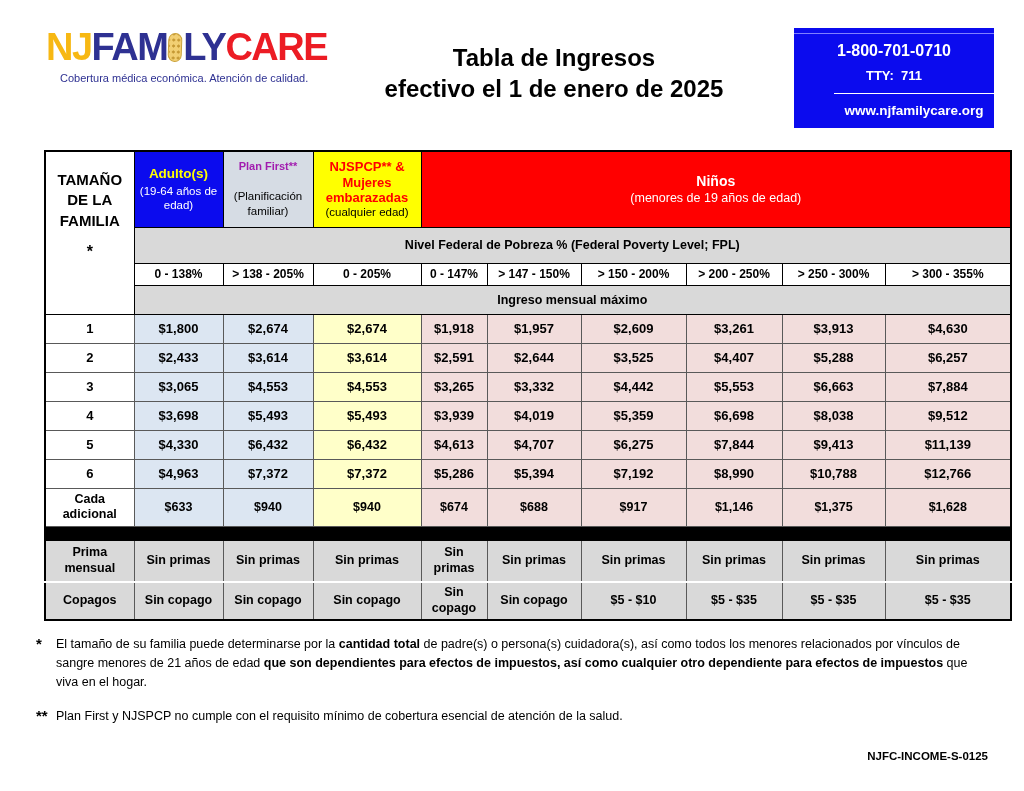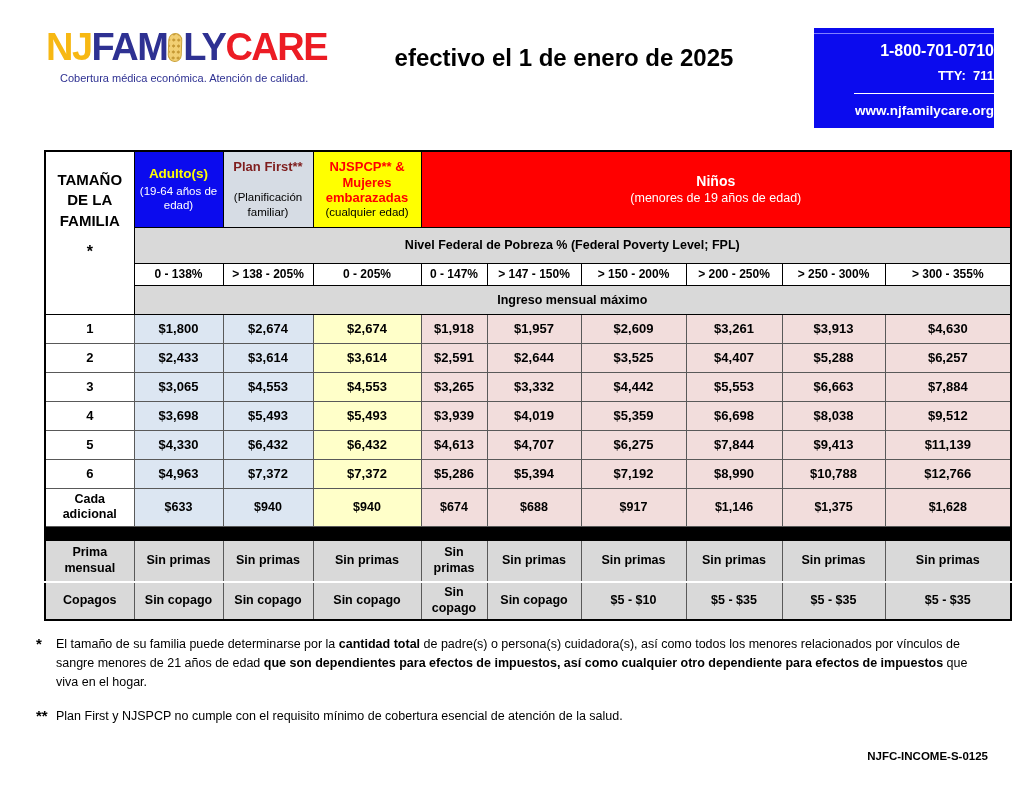--- a/index.html
+++ b/index.html
@@ -17,41 +17,41 @@
   .bandage { display:inline-block; width:14px; height:29px; background:#f2cf73; border:1px solid #caa23c; border-radius:7px;
              margin:0 1px; vertical-align:-2px; transform:rotate(2deg);
              background-image:radial-gradient(#c49732 1px, rgba(0,0,0,0) 1.6px); background-size:5px 6px; background-position:2px 3px; }
   .logo-a { position:relative; display:inline-block; }
   .logo-heart { position:absolute; left:52%; transform:translateX(-50%); bottom:2px; font-size:14px; color:#fff; line-height:1; letter-spacing:0; }
   .tagline { margin-top:6px; margin-left:14px; font-size:11px; color:#2e3192; }
 
   .title-block { flex:1 1 auto; text-align:center; padding-top:14px; }
   .title-line { font-size:24px; font-weight:bold; line-height:1.3; }
 
-  .contact-box { flex:0 0 auto; width:180px; background:#0b0bee; color:#fff; text-align:right; }
+  .contact-box { flex:0 0 auto; width:200px; background:#0b0bee; color:#fff; text-align:center; }
   .contact-strip { height:6px; border-bottom:1px solid #7f7fff; }
   .contact-phone { font-size:16px; font-weight:bold; padding:8px 0 2px; }
   .contact-tty { font-size:13px; font-weight:bold; padding:6px 0 10px; white-space:pre; }
   .contact-web { font-size:13.5px; font-weight:bold; border-top:1px solid #ffffff; padding:9px 0 10px;margin-left:40px; }
 
   
   table.income-table { margin:22px 0 0 44px; width:966px; border-collapse:collapse; table-layout:fixed; border:2px solid #000; }
   .income-table td { text-align:center; vertical-align:middle; padding:1px 4px; border:1px solid #595959; }
 
   
   td.corner { background:#fff; font-size:15px; font-weight:bold; line-height:1.35; vertical-align:top; padding-top:18px; border:1px solid #000; }
   .corner-ast { margin-top:10px; font-size:16px; }
 
   
   .cat-row td { height:76px; border:1px solid #000; }
   td.hdr-adulto { background:#0b0bee; }
   .hdr-adulto .hd-title { color:#ffff00; font-size:13.5px; font-weight:bold; line-height:1.2; }
   .hdr-adulto .hd-sub { color:#ffffff; font-size:11.5px; line-height:1.25; margin-top:2px; }
   td.hdr-planfirst { background:#d6dce4; }
-  .hdr-planfirst .hd-title { color:#7f1d1d; font-size:13px; font-weight:bold; line-height:1.2; }
+  .hdr-planfirst .hd-title { color:#a21caf; font-size:11px; font-weight:bold; line-height:1.2; }
   .hdr-planfirst .hd-sub { color:#000; font-size:11.5px; line-height:1.3; margin-top:16px; }
   td.hdr-njspcp { background:#ffff00; }
   .hdr-njspcp .hd-title { color:#ff0000; font-size:13px; font-weight:bold; line-height:1.2; }
   .hdr-njspcp .hd-sub { color:#000; font-size:11.5px; line-height:1.15; }
   td.hdr-ninos { background:#ff0000; }
   .hdr-ninos .hd-title { color:#fff; font-size:14px; font-weight:bold; line-height:1.3; }
   .hdr-ninos .hd-sub { color:#fff; font-size:12.5px; line-height:1.3; }
 
   .fpl-row td { background:#d9d9d9; font-size:12.5px; font-weight:bold; height:36px; border:1px solid #000; }
   .pct-row td { background:#fff; font-size:12px; font-weight:bold; height:22px; border:1px solid #000; padding:1px 2px; }
@@ -89,20 +89,21 @@
   <div class="topbar">
 
     <div class="logo-block">
       <div class="logo-row">
         <span class="lg-nj">NJ</span><span class="lg-navy">FAM</span><span class="bandage"></span><span class="lg-navy">LY</span><span class="lg-red">C</span><span class="lg-red logo-a"><span>A</span><span class="logo-heart">♥</span></span><span class="lg-red">RE</span>
       </div>
       <div class="tagline">Cobertura médica económica. Atención de calidad.</div>
     </div>
 
     <div class="title-block">
+      <div class="title-line">Tabla de Ingresos</div>
       <div class="title-line">efectivo el 1 de enero de 2025</div>
     </div>
 
     <div class="contact-box">
       <div class="contact-strip"></div>
       <div class="contact-phone">1-800-701-0710</div>
       <div class="contact-tty">TTY:  711</div>
       <div class="contact-web">www.njfamilycare.org</div>
     </div>
 

